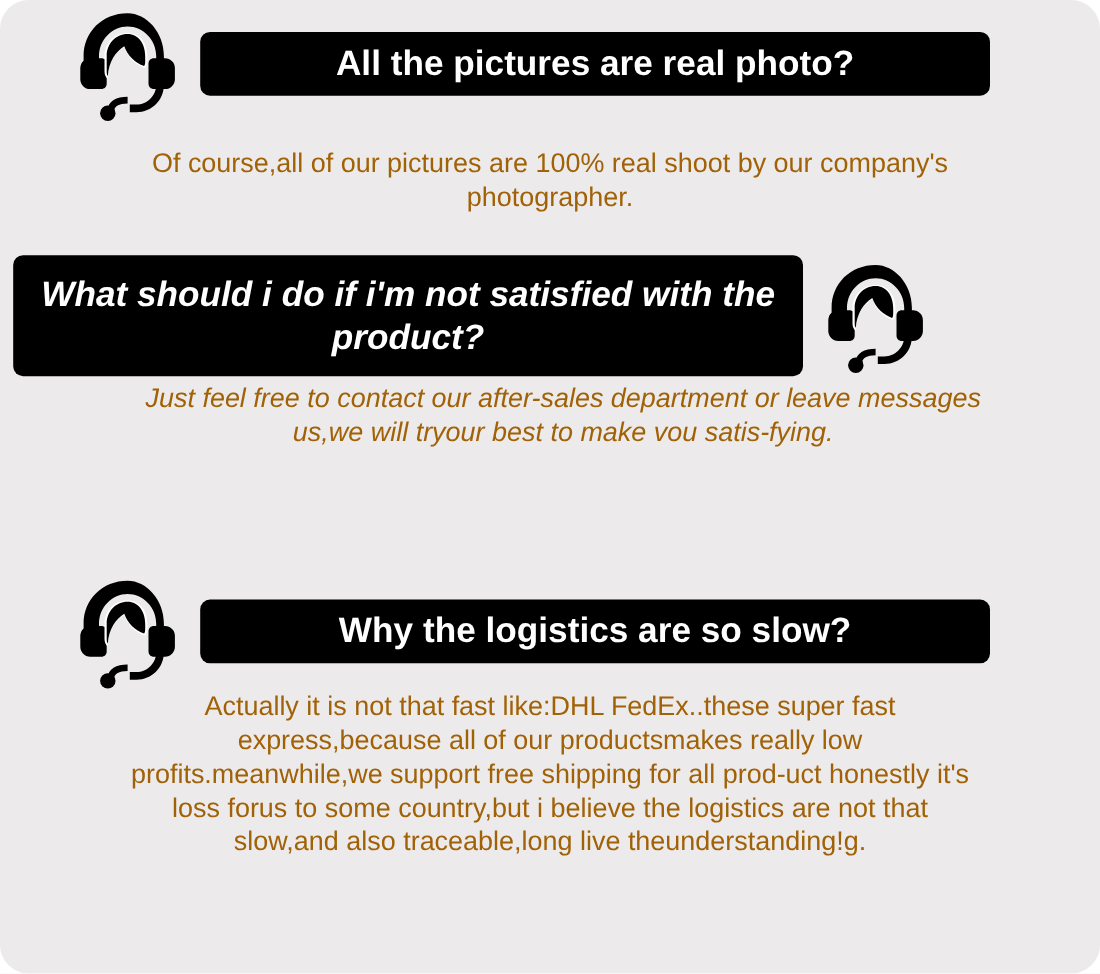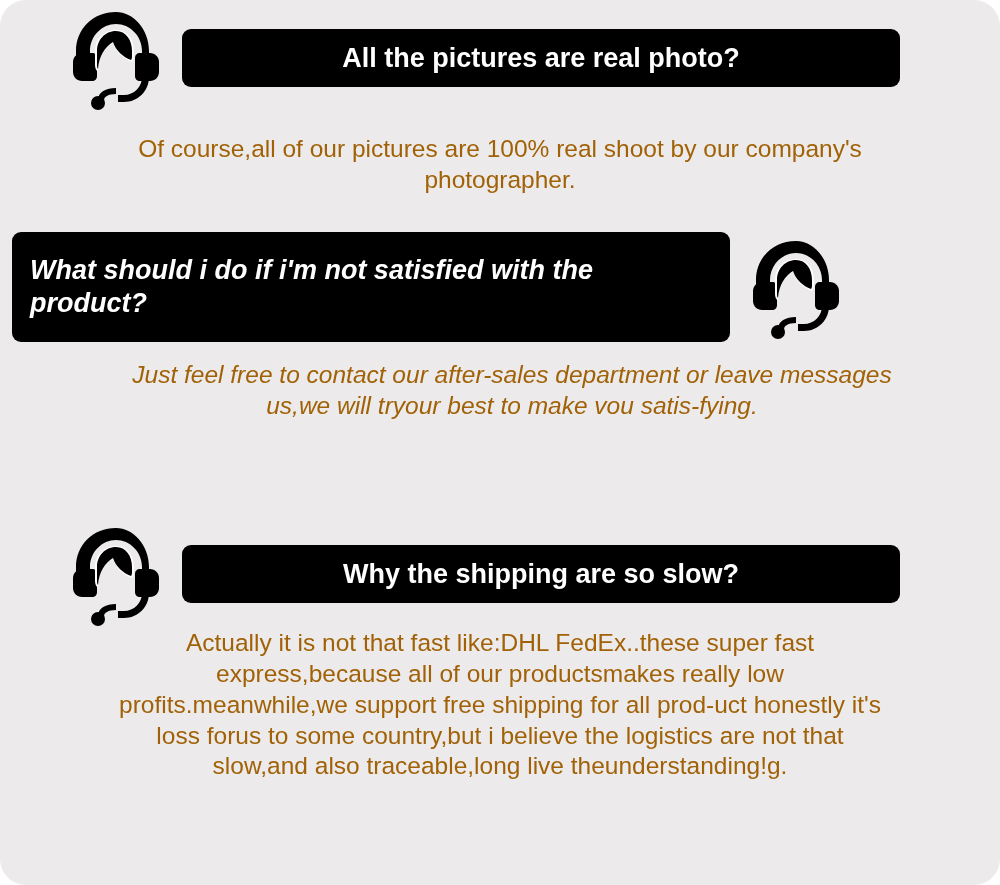--- a/index.html
+++ b/index.html
@@ -33,22 +33,23 @@
     align-items: center;
   }
   .faq-head.right-icon {
     flex-direction: row-reverse;
   }
   .bar {
     background: #000000;
     border-radius: 9px;
     color: #ffffff;
     font-weight: bold;
-    font-size: 27px;
+    font-size: 32px;
     line-height: 1.22;
+    text-align: center;
     display: flex;
     align-items: center;
     justify-content: center;
     box-sizing: border-box;
     padding: 29px 18px;
   }
   .answer {
     text-align: center;
     font-size: 24.5px;
     line-height: 1.26;
@@ -65,21 +66,21 @@
 
   
   #faq1 { top: 4px; left: 0; }
   #faq1 .faq-head { padding-left: 62px; }
   #faq1 .bar { width: 718px; height: 58px; margin-left: 12px; }
   #faq1 .answer { width: 760px; margin-top: 22px; }
 
   #faq2 { top: 232px; left: 12px; font-style: italic; }
   #faq2 .faq-head { padding-right: 56px; justify-content: flex-end; }
   #faq2 .bar { width: 718px; height: 110px; margin-right: 12px; }
-  #faq2 .answer { width: 790px; margin-top: 18px; }
+  #faq2 .answer { width: 790px; margin-top: 6px; }
 
   #faq3 { top: 520px; left: 0; }
   #faq3 .faq-head { padding-left: 62px; }
   #faq3 .bar { width: 718px; height: 58px; margin-left: 12px; }
   #faq3 .answer { width: 780px; }
 </style>
 </head>
 <body>
 
 <div class="page">
@@ -126,18 +127,18 @@
         <svg width="108" height="108" viewBox="0 0 108 108" aria-hidden="true">
           <path d="M54 8C31 8 14 25 14 47v16c0 5 3 9 8 9h6V47c0-15 12-27 26-27s26 12 26 27v26c0 10-8 18-18 18h-6v7h6c14 0 25-11 25-25V47C87 25 71 8 54 8z" fill="#000"></path>
           <path d="M20 49h10c3 0 5 2 5 5v18c0 3-2 5-5 5H20c-5 0-9-4-9-9V58c0-5 4-9 9-9z" fill="#000"></path>
           <path d="M88 49H78c-3 0-5 2-5 5v18c0 3 2 5 5 5h10c5 0 9-4 9-9V58c0-5-4-9-9-9z" fill="#000"></path>
           <circle cx="36" cy="99" r="7" fill="#000"></circle>
           <path d="M36 96c0-8 8-12 18-12v6c-8 0-12 3-12 6z" fill="#000"></path>
           <path d="M54 26c-12 0-21 9-21 21v14c0 3 1 5 3 7 0-14 6-24 15-29 3 9 10 16 19 19 1-1 2-3 2-6V47c0-12-7-21-18-21z" fill="#fff"></path>
           <path d="M54 27c-11 0-19 9-19 20v13c0 2 0 4 1 5 1-13 7-22 15-27 3 9 10 15 18 18 1-1 1-3 1-5V47c0-11-6-20-16-20z" fill="#000"></path>
         </svg>
       </div>
-      <div class="bar">Why the shipping are so slow?</div>
+      <div class="bar">Why the logistics are so slow?</div>
     </div>
     <p class="answer">Actually it is not that fast like:DHL FedEx..these super fast express,because all of our productsmakes really low profits.meanwhile,we support free shipping for all prod-uct honestly it's loss forus to some country,but i believe the logistics are not that slow,and also traceable,long live theunderstanding!g.</p>
   </section>
 
 </div>
 
 </body></html>

